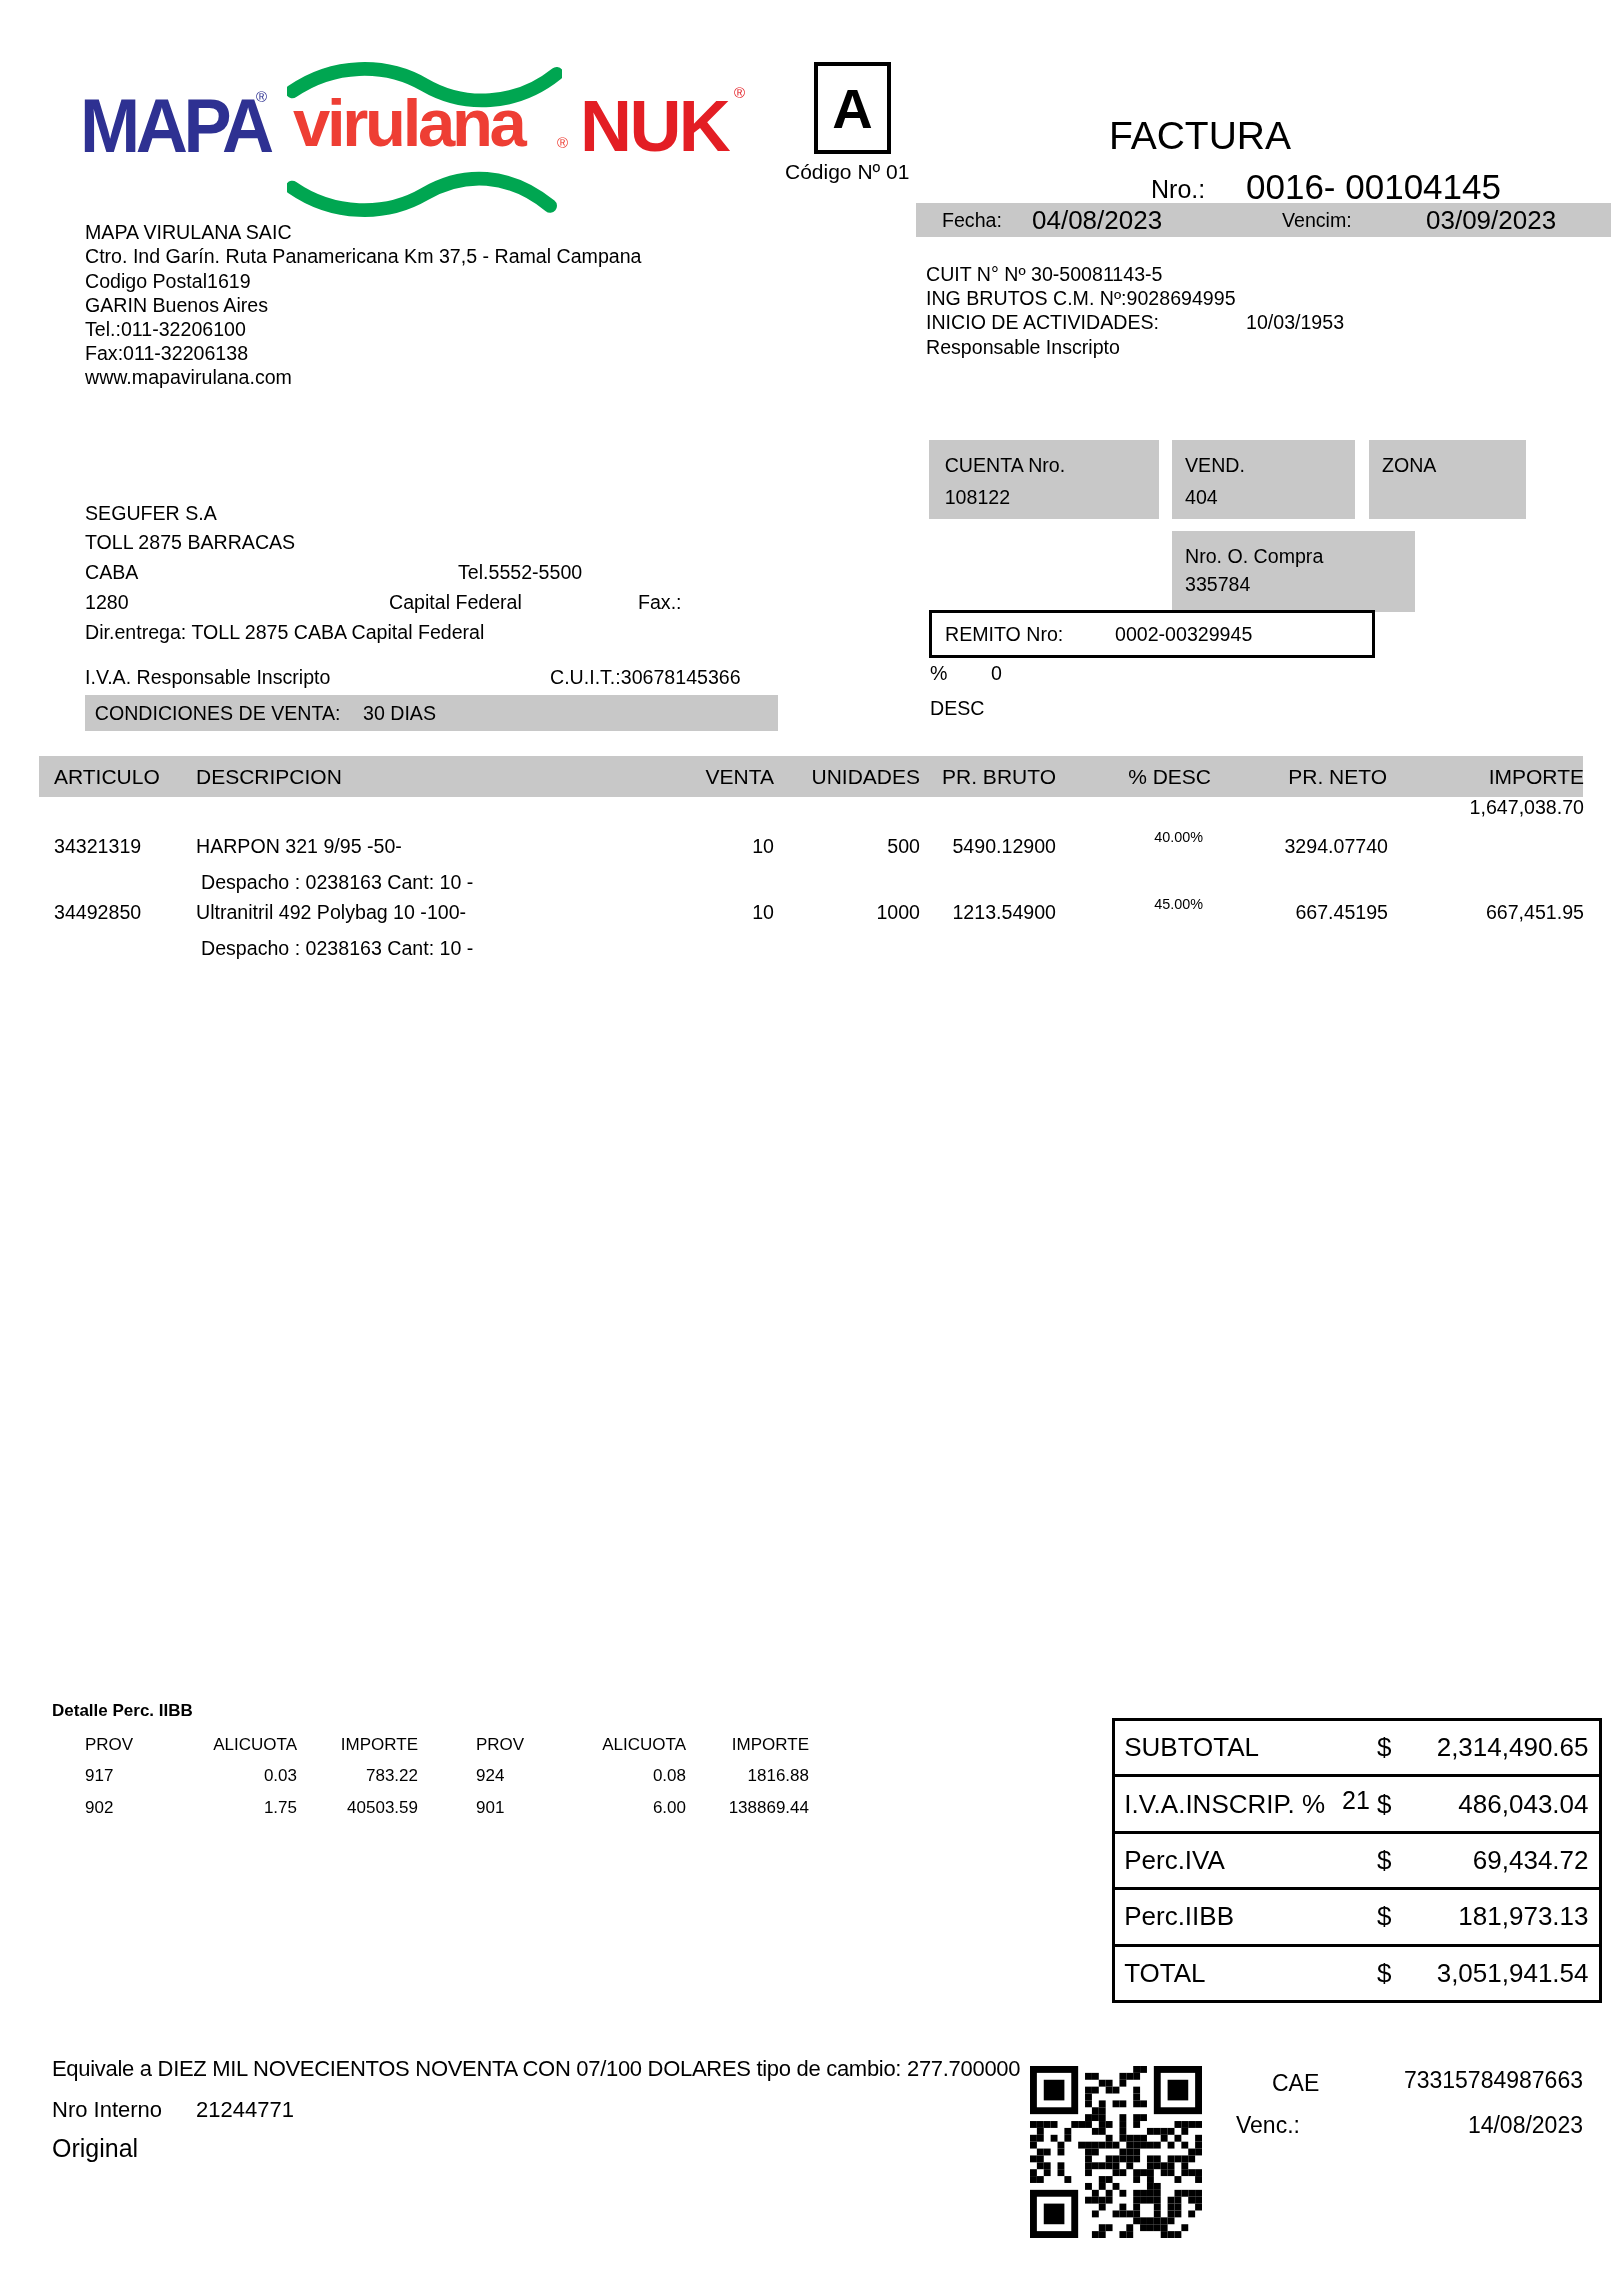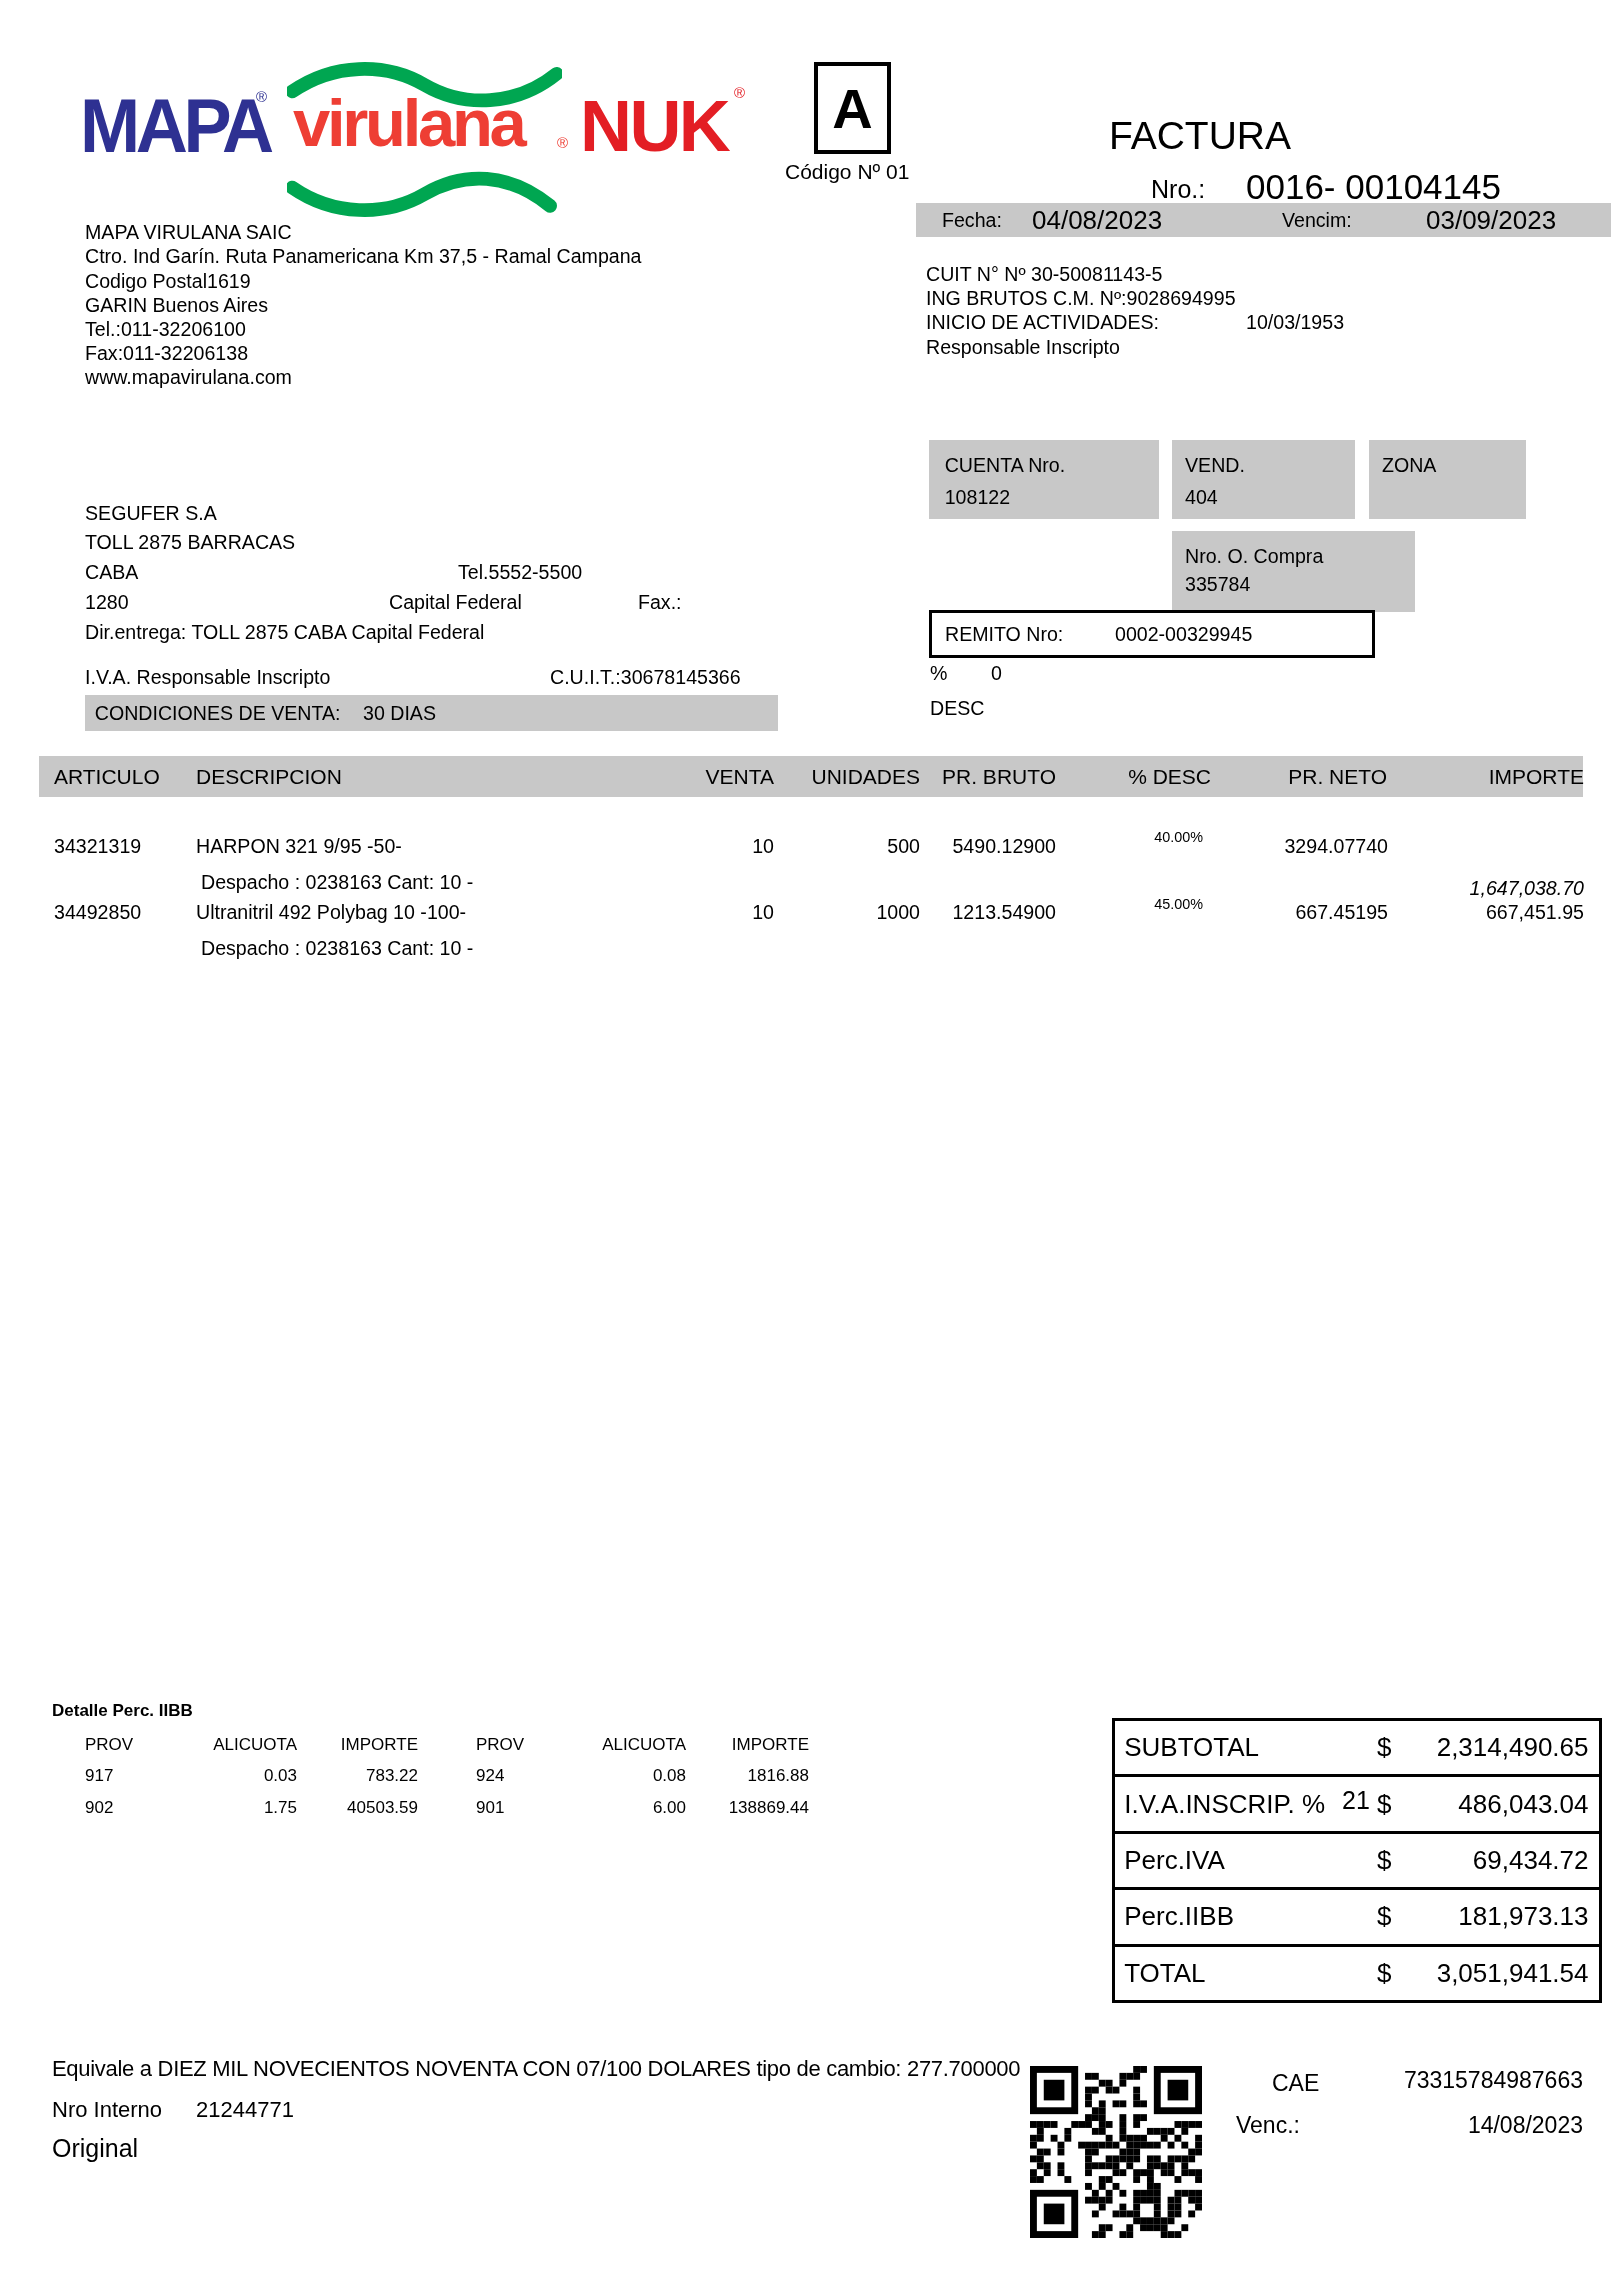--- a/index.html
+++ b/index.html
@@ -132,21 +132,21 @@
   </div>
 
   <div>
     <div class="t" style="left:54px;top:835px;">34321319</div>
     <div class="t" style="left:196px;top:835px;">HARPON 321 9/95 -50-</div>
     <div class="rbox" style="left:643px;top:835px;width:131px;">10</div>
     <div class="rbox" style="left:789px;top:835px;width:131px;">500</div>
     <div class="rbox" style="left:912px;top:835px;width:144px;">5490.12900</div>
     <div class="rbox pct" style="left:1079px;top:829px;width:124px;">40.00%</div>
     <div class="rbox" style="left:1244px;top:835px;width:144px;">3294.07740</div>
-    <div class="rbox" style="left:1420px;top:877px;width:164px;font-style:italic;">1,647,038.70</div>
+    <div class="rbox" style="left:1420px;top:796px;width:164px;">1,647,038.70</div>
     <div class="t" style="left:201px;top:871px;">Despacho : 0238163 Cant: 10 -</div>
   </div>
 
   <div>
     <div class="t" style="left:54px;top:901px;">34492850</div>
     <div class="t" style="left:196px;top:901px;">Ultranitril 492 Polybag 10 -100-</div>
     <div class="rbox" style="left:643px;top:901px;width:131px;">10</div>
     <div class="rbox" style="left:789px;top:901px;width:131px;">1000</div>
     <div class="rbox" style="left:912px;top:901px;width:144px;">1213.54900</div>
     <div class="rbox pct" style="left:1079px;top:896px;width:124px;">45.00%</div>

